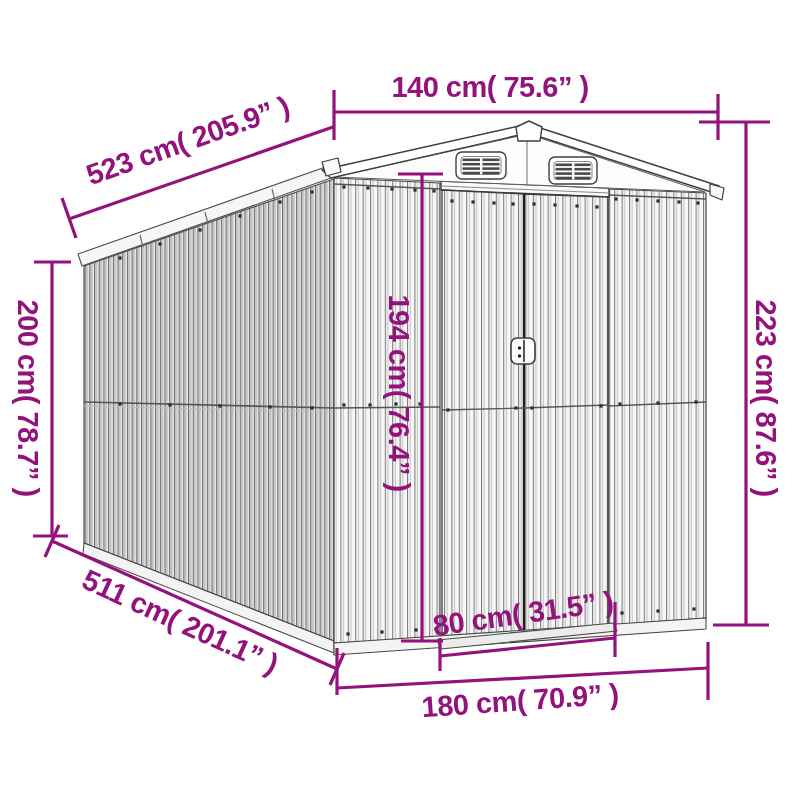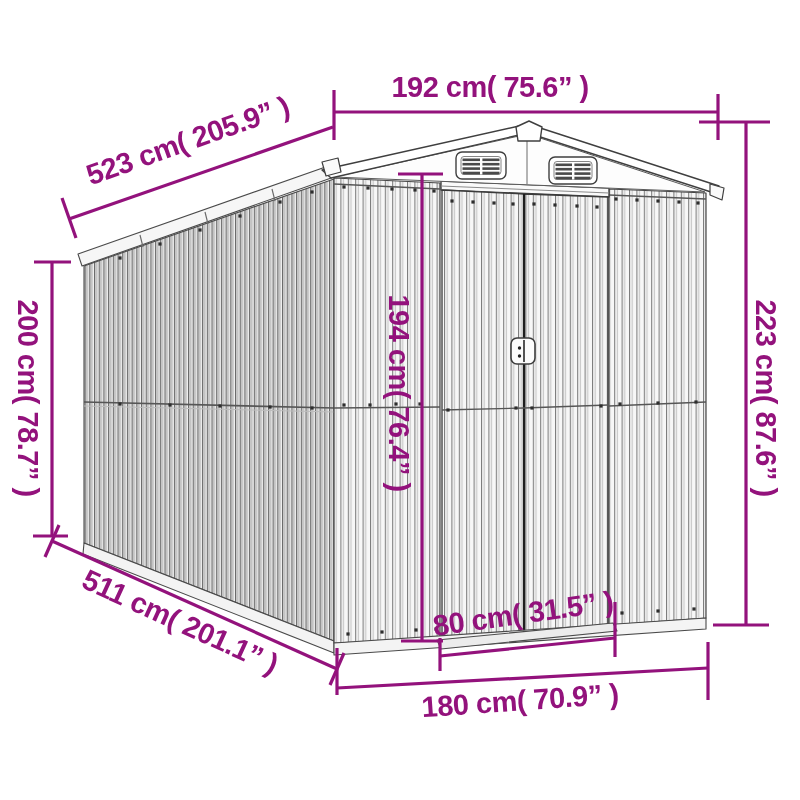--- a/index.html
+++ b/index.html
@@ -215,21 +215,21 @@
         <line x1="708" y1="642" x2="708" y2="700"></line>
       </g>
       <g>
         <line x1="52" y1="541" x2="337" y2="669"></line>
         <line x1="59" y1="525" x2="45" y2="557"></line>
         <line x1="344" y1="653" x2="330" y2="685"></line>
       </g>
     </g>
   </svg>
 
-  <div class="dim-label" style="left:490px; top:87px; transform:translate(-50%,-50%);">192 cm( 75.6” )</div>
+  <div class="dim-label" style="left:490px; top:87px; transform:translate(-50%,-50%);">140 cm( 75.6” )</div>
 
   <div class="dim-label" style="left:188px; top:141px; transform:translate(-50%,-50%) rotate(-19.5deg);">523 cm( 205.9” )</div>
 
   <div class="dim-label" style="left:765px; top:398px; transform:translate(-50%,-50%) rotate(90deg);">223 cm( 87.6” )</div>
 
   <div class="dim-label" style="left:27px; top:398px; transform:translate(-50%,-50%) rotate(90deg);">200 cm( 78.7” )</div>
 
   <div class="dim-label" style="left:398px; top:393px; transform:translate(-50%,-50%) rotate(90deg);">194 cm( 76.4” )</div>
 
   <div class="dim-label" style="left:523px; top:614px; transform:translate(-50%,-50%) rotate(-8deg);">80 cm( 31.5” )</div>

